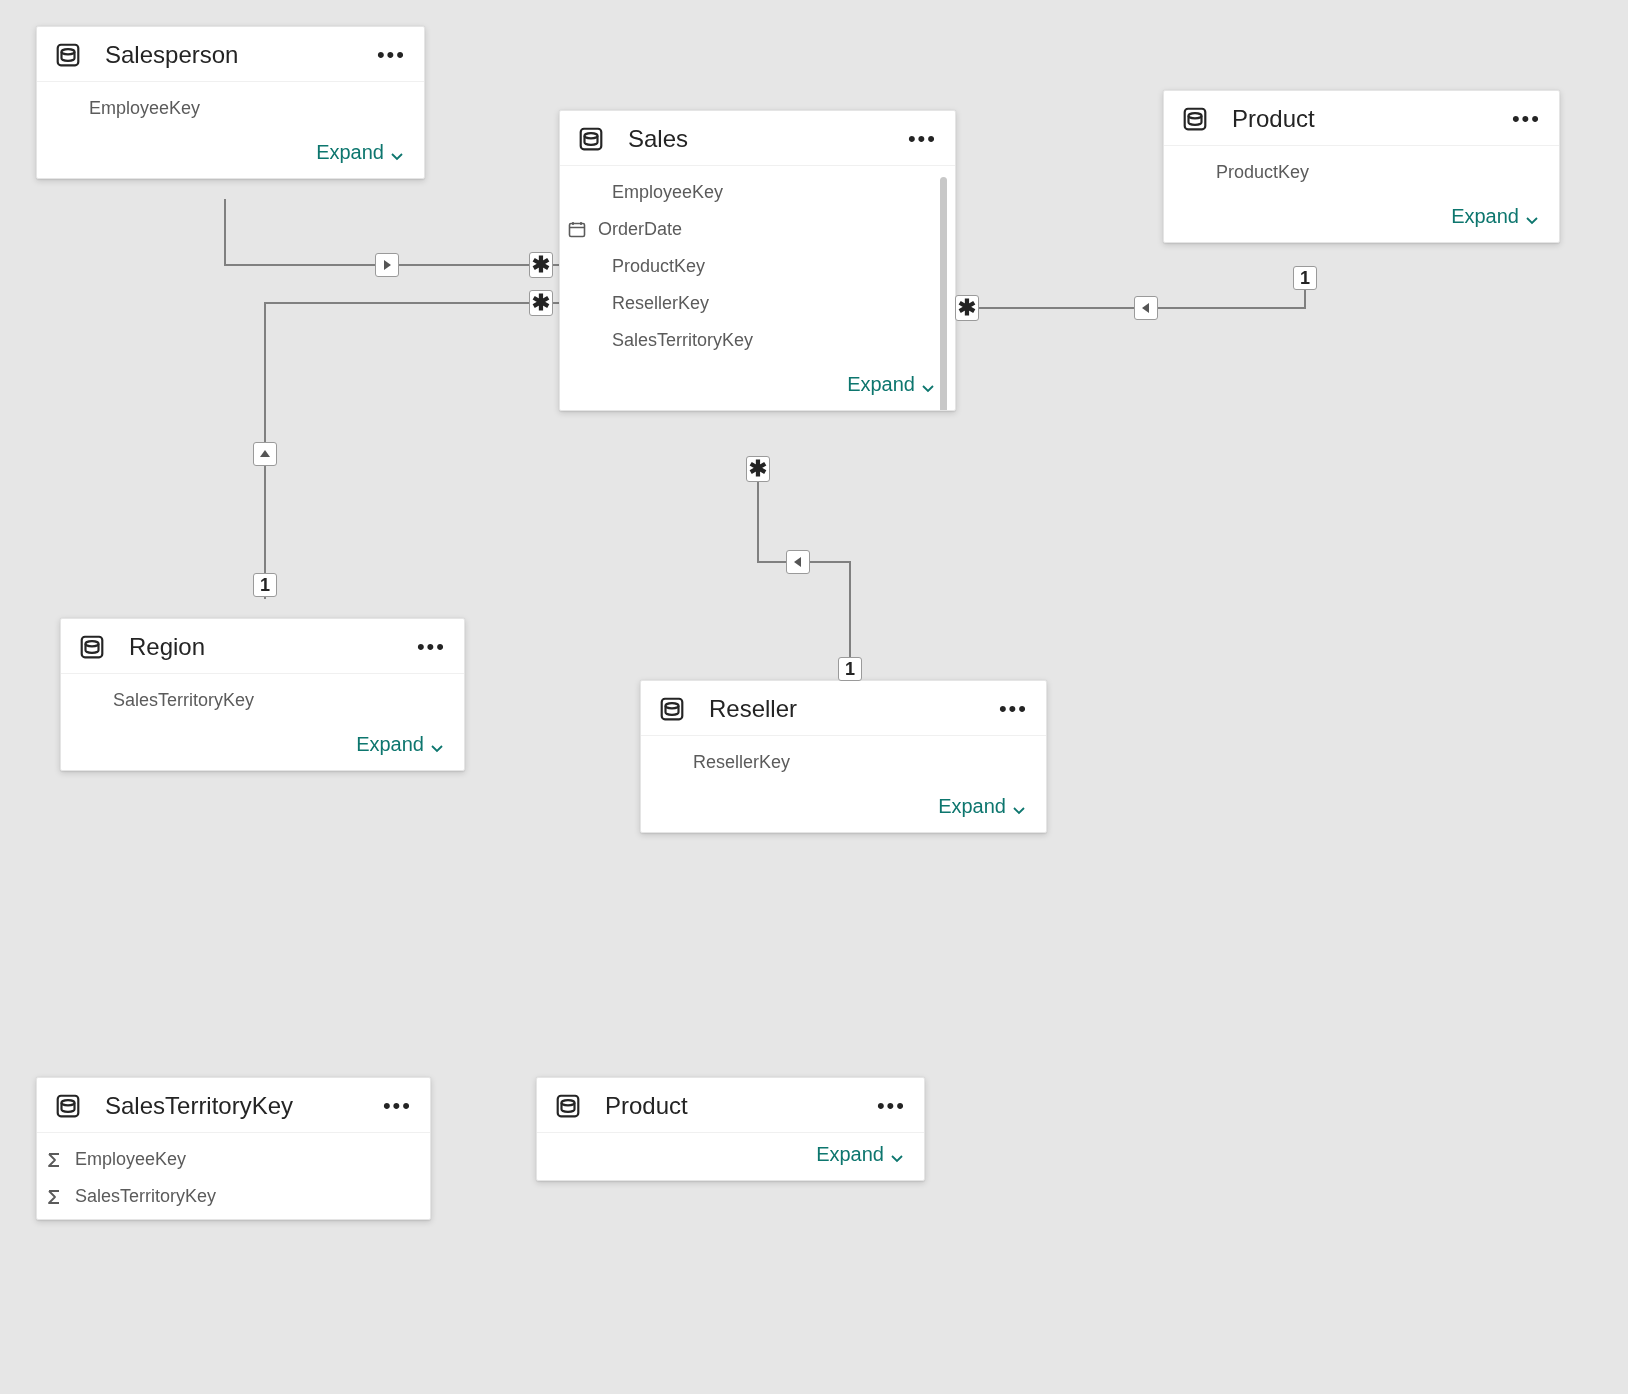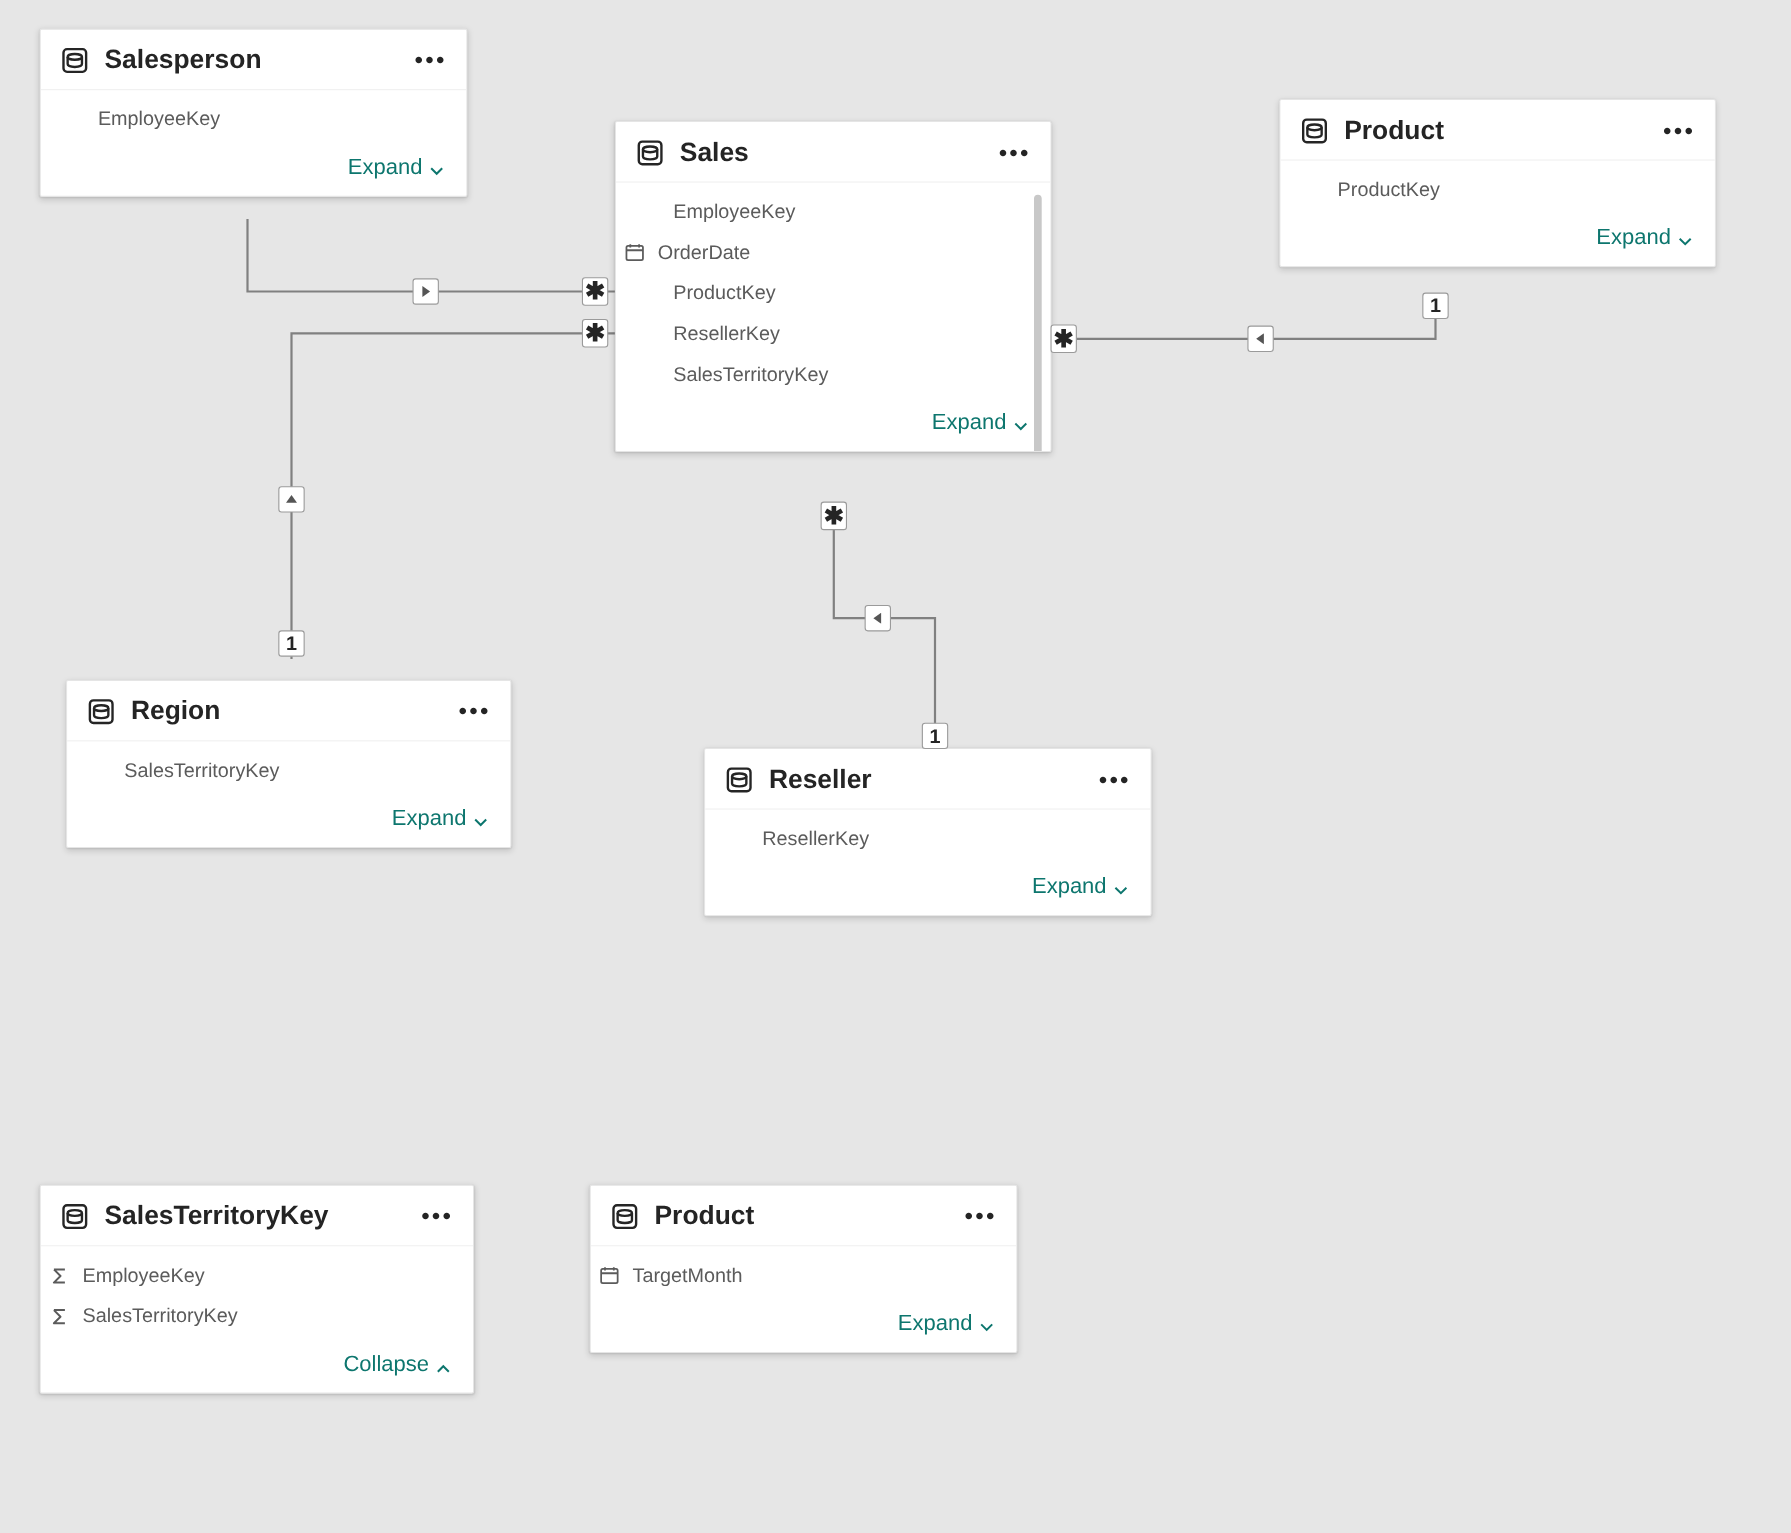--- a/index.html
+++ b/index.html
@@ -47,23 +47,24 @@
     overflow: hidden;
   }
   .card-header {
     display: flex;
     align-items: center;
     padding: 14px 18px 12px 18px;
     gap: 14px;
     border-bottom: 1px solid #f0f0f0;
   }
   .card-header .title {
-    font-weight: 700;
+    font-weight: 400;
     font-size: 24px;
     flex: 1;
+    margin-left: 10px;
   }
   .card-header .more {
     font-size: 22px;
     letter-spacing: 2px;
     color: var(--text);
     cursor: pointer;
     user-select: none;
     line-height: 10px;
   }
   .db-icon {
@@ -339,56 +340,33 @@
       </div>
       <div class="field with-icon">
         <span class="ficon">
           <svg width="18" height="18" viewBox="0 0 18 18">
               <path d="M4 3 H14 M4 3 L10 9 L4 15 H14" fill="none" stroke="#5b5b5b" stroke-width="1.8" stroke-linejoin="round"></path>
             </svg>
         </span>
         <span>SalesTerritoryKey</span>
       </div>
     </div>
-    <div class="card-footer">
-      <span class="expand-link">
-        <span>Collapse</span>
-        <span class="chev">
-          <svg width="14" height="14" viewBox="0 0 14 14">
-              <path d="M2 10 L7 5 L12 10" stroke="#0d766e" stroke-width="1.8" fill="none"></path>
-            </svg>
-        </span>
-      </span>
-    </div>
   </div>
 
   <div class="table-card" style="left:536px; top:1077px; width:387px;">
     <div class="card-header">
       <span class="db-icon">
         <svg width="26" height="26" viewBox="0 0 24 24">
             <rect x="2.5" y="2.5" width="19" height="19" rx="3" ry="3" fill="none" stroke="#252525" stroke-width="2"></rect>
             <ellipse cx="12" cy="9" rx="6" ry="2.4" fill="none" stroke="#252525" stroke-width="2"></ellipse>
             <path d="M6 9 v6 a6 2.4 0 0 0 12 0 V9" fill="none" stroke="#252525" stroke-width="2"></path>
           </svg>
       </span>
       <span class="title">Product</span>
       <span class="more">•••</span>
-    </div>
-    <div class="fields">
-      <div class="field with-icon">
-        <span class="ficon">
-          <svg width="20" height="20" viewBox="0 0 20 20">
-              <rect x="2.5" y="3.5" width="15" height="13" rx="1.5" fill="none" stroke="#5b5b5b" stroke-width="1.6"></rect>
-              <line x1="2.5" y1="7.5" x2="17.5" y2="7.5" stroke="#5b5b5b" stroke-width="1.6"></line>
-              <line x1="6" y1="2" x2="6" y2="5" stroke="#5b5b5b" stroke-width="1.6"></line>
-              <line x1="14" y1="2" x2="14" y2="5" stroke="#5b5b5b" stroke-width="1.6"></line>
-            </svg>
-        </span>
-        <span>TargetMonth</span>
-      </div>
     </div>
     <div class="card-footer">
       <span class="expand-link">
         <span>Expand</span>
         <span class="chev">
           <svg width="14" height="14" viewBox="0 0 14 14">
               <path d="M2 4 L7 9 L12 4" stroke="#0d766e" stroke-width="1.8" fill="none"></path>
             </svg>
         </span>
       </span>

